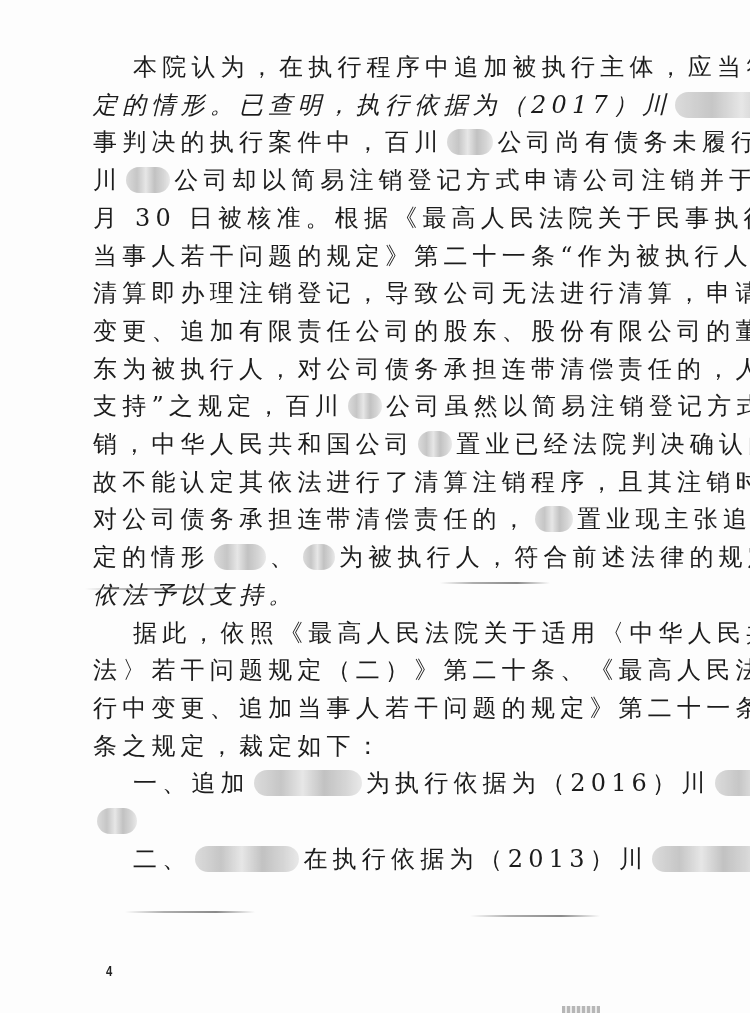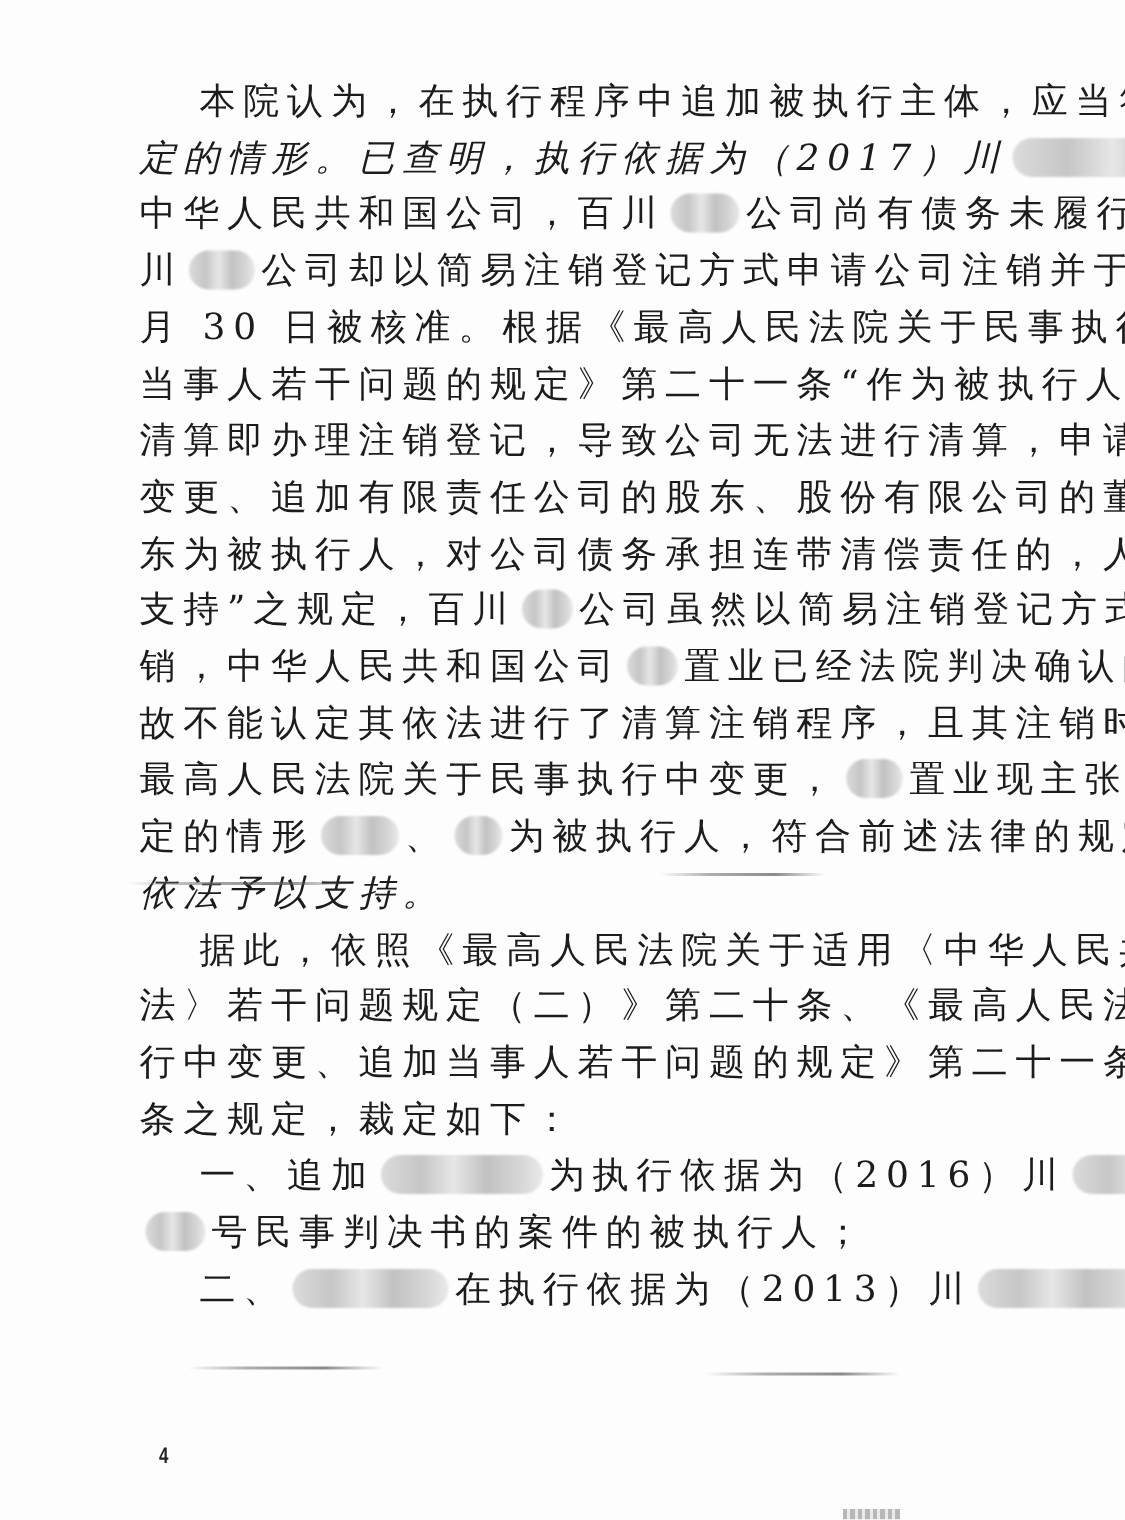--- a/index.html
+++ b/index.html
@@ -72,39 +72,39 @@
       opacity: 0.6;
     }
   </style>
 </head>
 <body>
 
 <div class="page">
   <div id="lines">
       <div class="line indent" style="top: 50px;"><span class="seg">本院认为，在执行程序中追加被执行主体，应当符合法律规</span></div>
       <div class="line" style="top: 88px; font-style: italic;"><span class="seg">定的情形。已查明，执行依据为（2017）川</span><span class="redact" style="width: 148px;"></span></div>
-      <div class="line" style="top: 125px;"><span class="seg">中华人民共和国公司，百川</span><span class="redact" style="width: 46px;"></span><span class="seg">公司尚有债务未履行完毕，但百</span></div>
+      <div class="line" style="top: 125px;"><span class="seg">事判决的执行案件中，百川</span><span class="redact" style="width: 46px;"></span><span class="seg">公司尚有债务未履行完毕，但百</span></div>
       <div class="line" style="top: 163px;"><span class="seg">川</span><span class="redact" style="width: 44px;"></span><span class="seg">公司却以简易注销登记方式申请公司注销并于 2019 年 4</span></div>
       <div class="line" style="top: 201px;"><span class="seg">月 30 日被核准。根据《最高人民法院关于民事执行中变更、追加</span></div>
       <div class="line" style="top: 239px;"><span class="seg">当事人若干问题的规定》第二十一条“作为被执行人的公司，未经</span></div>
       <div class="line" style="top: 276px;"><span class="seg">清算即办理注销登记，导致公司无法进行清算，申请执行人申请</span></div>
       <div class="line" style="top: 314px;"><span class="seg">变更、追加有限责任公司的股东、股份有限公司的董事和控股股</span></div>
       <div class="line" style="top: 352px;"><span class="seg">东为被执行人，对公司债务承担连带清偿责任的，人民法院应予</span></div>
       <div class="line" style="top: 389px;"><span class="seg">支持”之规定，百川</span><span class="redact" style="width: 34px;"></span><span class="seg">公司虽然以简易注销登记方式被核准注</span></div>
       <div class="line" style="top: 427px;"><span class="seg">销，中华人民共和国公司</span><span class="redact" style="width: 34px;"></span><span class="seg">置业已经法院判决确认的债务，</span></div>
       <div class="line" style="top: 465px;"><span class="seg">故不能认定其依法进行了清算注销程序，且其注销时全体投资人</span></div>
-      <div class="line" style="top: 502px;"><span class="seg">最高人民法院关于民事执行中变更，</span><span class="redact" style="width: 38px;"></span><span class="seg">置业现主张追加其注销</span></div>
+      <div class="line" style="top: 502px;"><span class="seg">对公司债务承担连带清偿责任的，</span><span class="redact" style="width: 38px;"></span><span class="seg">置业现主张追加其注销</span></div>
       <div class="line" style="top: 540px;"><span class="seg">定的情形</span><span class="redact" style="width: 52px;"></span><span class="seg">、</span><span class="redact" style="width: 32px;"></span><span class="seg">为被执行人，符合前述法律的规定，本院</span></div>
       <div class="line" style="top: 578px; font-style: italic;"><span class="seg">依法予以支持。</span></div>
       <div class="line indent" style="top: 616px;"><span class="seg">据此，依照《最高人民法院关于适用〈中华人民共和国公司</span></div>
       <div class="line" style="top: 653px;"><span class="seg">法〉若干问题规定（二）》第二十条、《最高人民法院关于民事执</span></div>
       <div class="line" style="top: 691px;"><span class="seg">行中变更、追加当事人若干问题的规定》第二十一条、第三十二</span></div>
       <div class="line" style="top: 729px;"><span class="seg">条之规定，裁定如下：</span></div>
       <div class="line indent" style="top: 766px;"><span class="seg">一、追加</span><span class="redact" style="width: 108px;"></span><span class="seg">为执行依据为（2016）川</span><span class="redact" style="width: 96px;"></span></div>
-      <div class="line" style="top: 804px;"><span class="redact" style="width: 40px;"></span><span class="seg">号民事判决书的案件的被执行人；</span></div>
+      <div class="line" style="top: 804px;"><span class="redact" style="width: 40px;"></span></div>
       <div class="line indent" style="top: 842px;"><span class="seg">二、</span><span class="redact" style="width: 104px;"></span><span class="seg">在执行依据为（2013）川</span><span class="redact" style="width: 110px;"></span></div>
     </div>
 
   <div class="scan-line" style="left:85px; top:588px; width:150px;"></div>
   <div class="scan-line" style="left:440px; top:582px; width:110px;"></div>
   <div class="scan-line" style="left:125px; top:911px; width:130px;"></div>
   <div class="scan-line" style="left:470px; top:915px; width:130px;"></div>
 
   <div class="page-number">4</div>
   <div class="corner-mark"></div>

